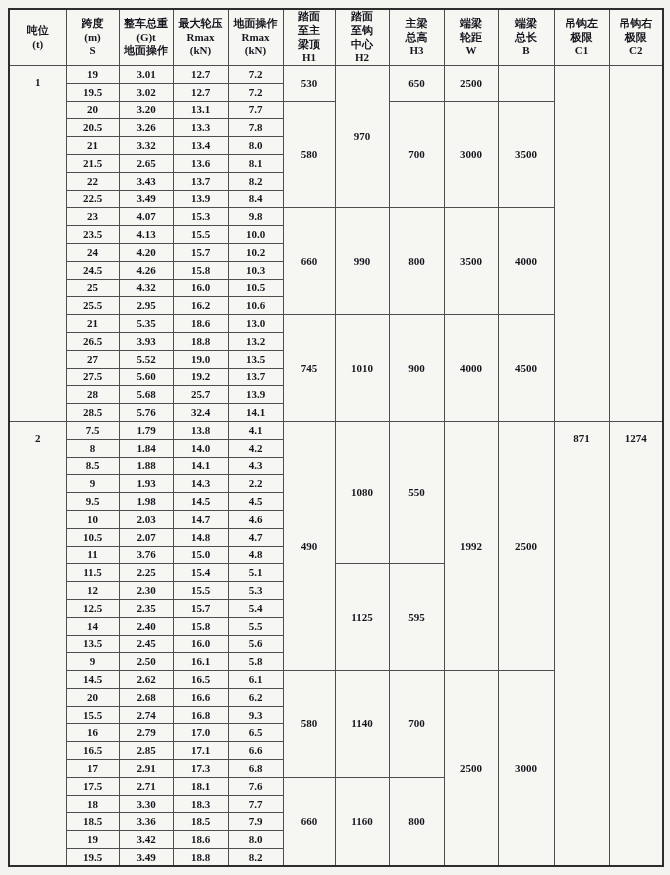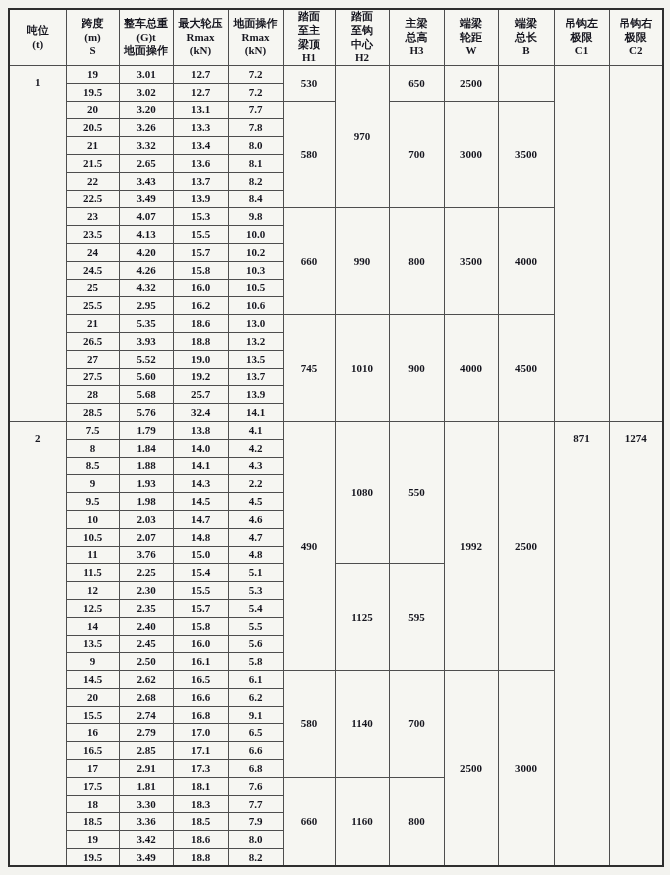--- a/index.html
+++ b/index.html
@@ -384,21 +384,21 @@
         <tr>
           <td>20</td>
           <td>2.68</td>
           <td>16.6</td>
           <td>6.2</td>
         </tr>
         <tr>
           <td>15.5</td>
           <td>2.74</td>
           <td>16.8</td>
-          <td>9.1</td>
+          <td>9.3</td>
         </tr>
         <tr>
           <td>16</td>
           <td>2.79</td>
           <td>17.0</td>
           <td>6.5</td>
         </tr>
         <tr>
           <td>16.5</td>
           <td>2.85</td>
@@ -406,21 +406,21 @@
           <td>6.6</td>
         </tr>
         <tr>
           <td>17</td>
           <td>2.91</td>
           <td>17.3</td>
           <td>6.8</td>
         </tr>
         <tr>
           <td>17.5</td>
-          <td>1.81</td>
+          <td>2.71</td>
           <td>18.1</td>
           <td>7.6</td>
           <td rowspan="5">660</td>
           <td rowspan="5">1160</td>
           <td rowspan="5">800</td>
         </tr>
         <tr>
           <td>18</td>
           <td>3.30</td>
           <td>18.3</td>

